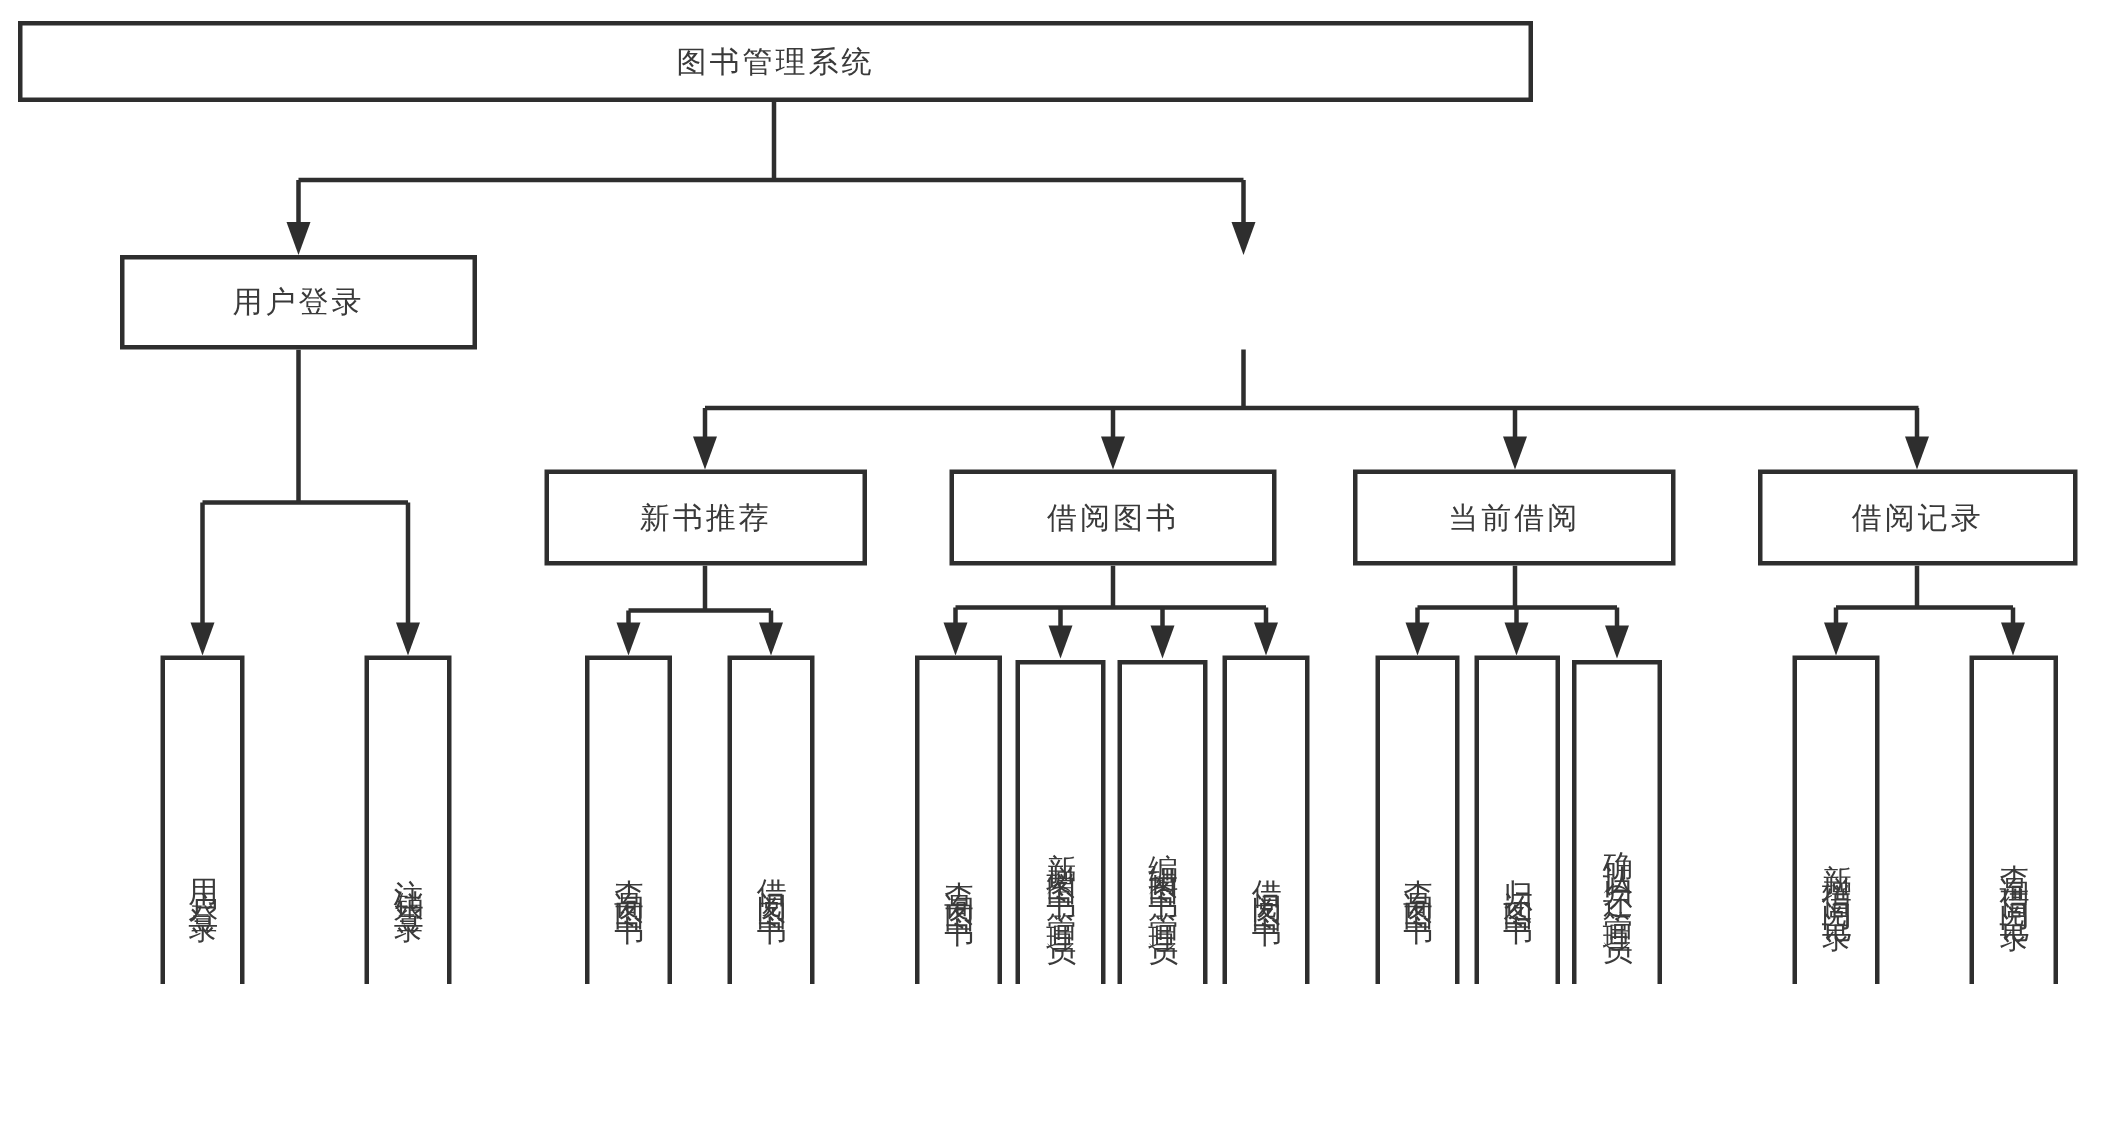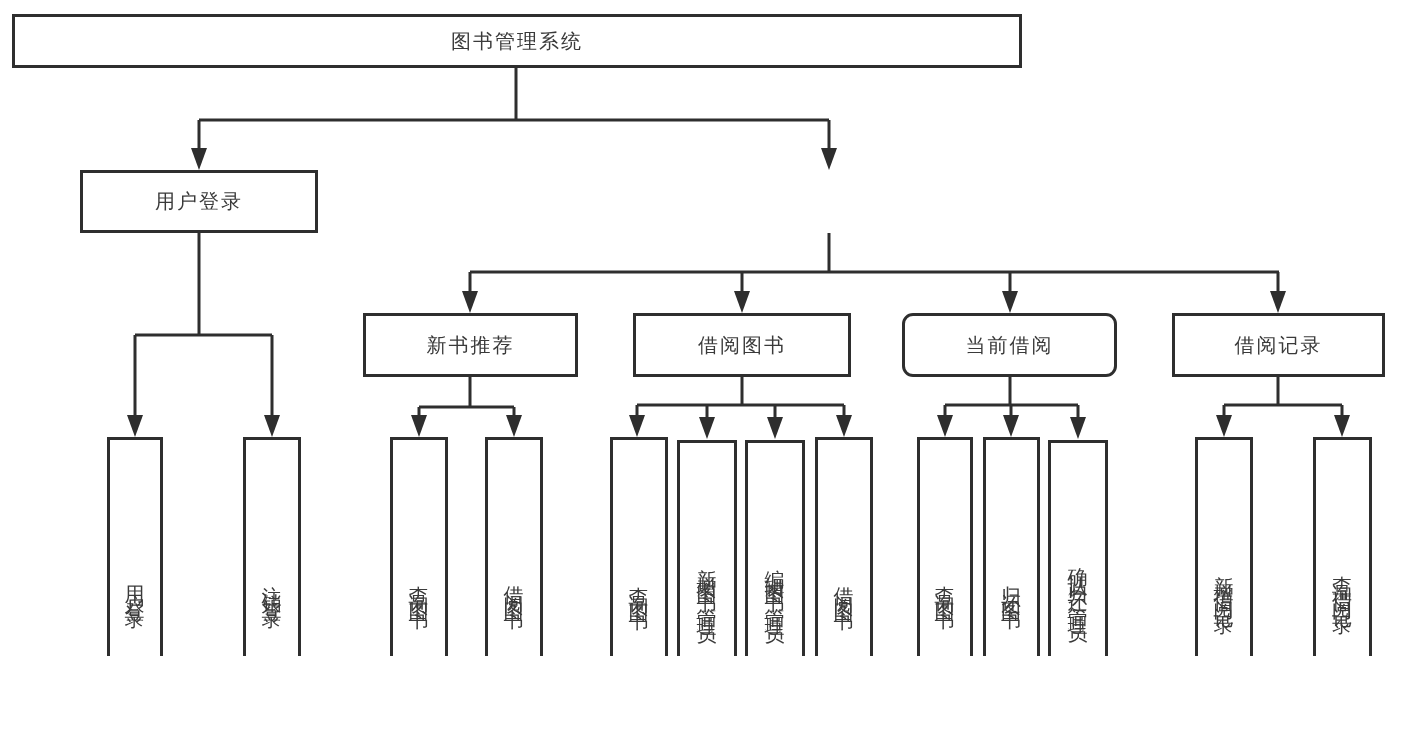--- a/index.html
+++ b/index.html
@@ -99,21 +99,21 @@
       <polygon points="1334,415 1350,415 1342,437"></polygon>
     </g>
   </svg>
 
   <div class="box hbox" style="left:12px; top:14px; width:1010px; height:54px;">图书管理系统</div>
 
   <div class="box hbox" style="left:80px; top:170px; width:238px; height:63px;">用户登录</div>
 
   <div class="box hbox" style="left:363px; top:313px; width:215px; height:64px;">新书推荐</div>
   <div class="box hbox" style="left:633px; top:313px; width:218px; height:64px;">借阅图书</div>
-  <div class="box hbox" style="left:902px; top:313px; width:215px; height:64px;border-radius:11px;">当前借阅</div>
+  <div class="box hbox" style="left:902px; top:313px; width:215px; height:64px;">当前借阅</div>
   <div class="box hbox" style="left:1172px; top:313px; width:213px; height:64px;">借阅记录</div>
 
   <div class="box vbox" style="left:107px; top:437px; width:56px; height:298px;">用户登录</div>
   <div class="box vbox" style="left:243px; top:437px; width:58px; height:298px;">注销登录</div>
 
   <div class="box vbox" style="left:390px; top:437px; width:58px; height:298px;">查询图书</div>
   <div class="box vbox" style="left:485px; top:437px; width:58px; height:298px;">借阅图书</div>
 
   <div class="box vbox" style="left:610px; top:437px; width:58px; height:300px;">查询图书</div>
   <div class="box vbox" style="left:677px; top:440px; width:60px; height:297px;">新增图书（管理员）</div>

